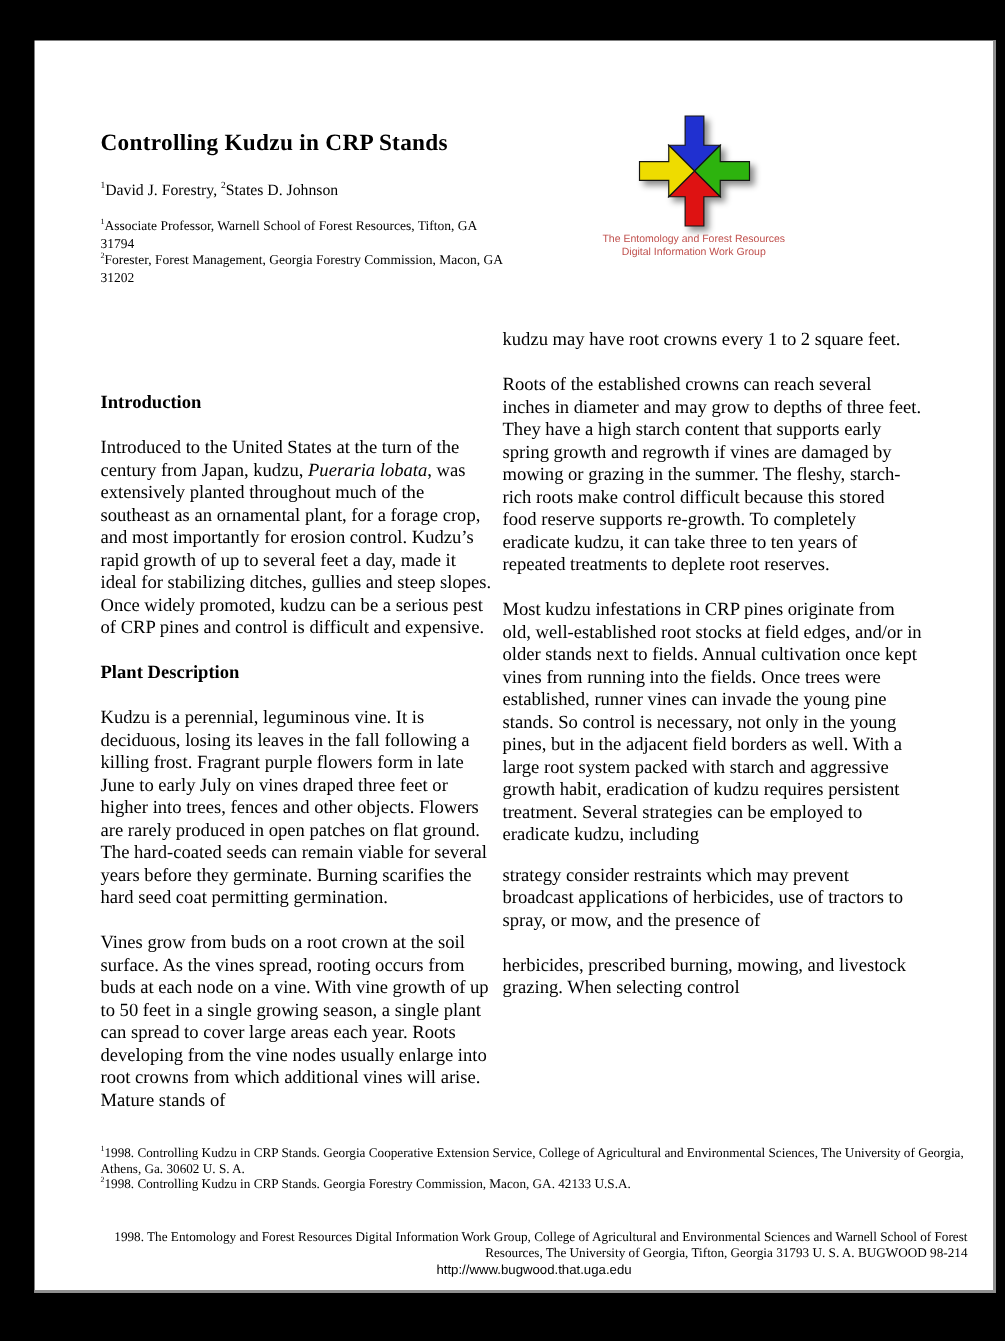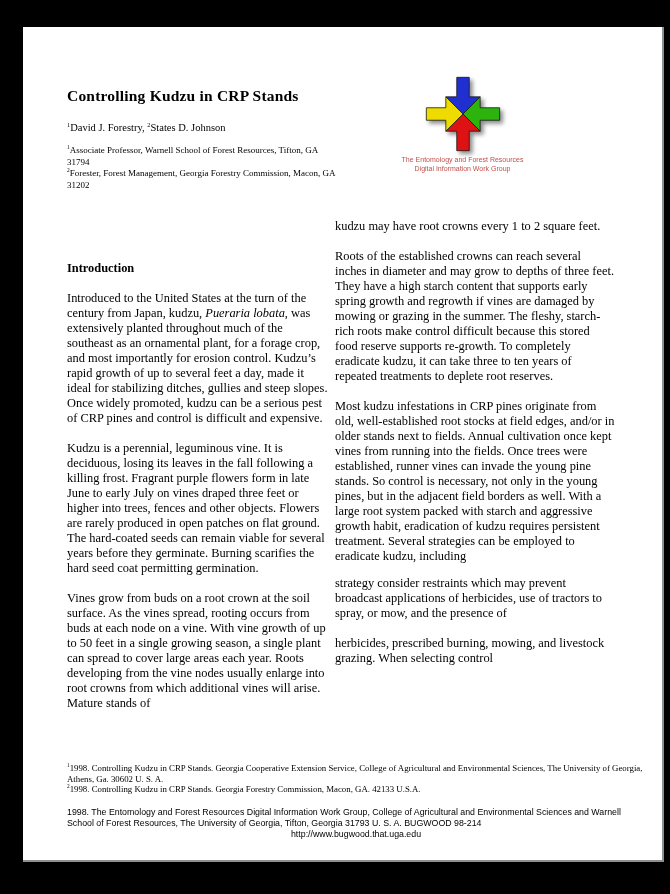--- a/index.html
+++ b/index.html
@@ -102,24 +102,25 @@
     position: absolute;
     left: 44px;
     top: 736px;
     width: 578px;
   }
   .footnote {
     font-size: 8.8px;
     line-height: 10.6px;
   }
   .credit-block {
-    margin-top: 12px;
-    font-family: Liberation Sans, sans-serif;
+    margin-top: 24px;
+    font-family: Liberation Serif, serif;
     font-size: 8.8px;
     line-height: 11px;
+    text-align: right;
   }
   .credit-url {
     text-align: center;
     font-family: "Liberation Sans", "DejaVu Sans", sans-serif;
     font-size: 8.8px;
     line-height: 11px;
   }
 </style>
 </head>
 <body>
@@ -146,20 +147,21 @@
     </svg>
     <div class="logo-caption">
       <div>The Entomology and Forest Resources</div>
       <div>Digital Information Work Group</div>
     </div>
   </div>
 
   <div class="col col-left">
     <div class="section-heading">Introduction</div>
     <p class="para"><span>Introduced to the United States at the turn of the century from Japan, kudzu, </span><span class="italic">Pueraria lobata</span><span>, was extensively planted throughout much of the southeast as an ornamental plant, for a forage crop, and most importantly for erosion control. Kudzu’s rapid growth of up to several feet a day, made it ideal for stabilizing ditches, gullies and steep slopes. Once widely promoted, kudzu can be a serious pest of CRP pines and control is difficult and expensive.</span></p>
+    <div class="section-heading">Plant Description</div>
     <p class="para">Kudzu is a perennial, leguminous vine. It is deciduous, losing its leaves in the fall following a killing frost. Fragrant purple flowers form in late June to early July on vines draped three feet or higher into trees, fences and other objects. Flowers are rarely produced in open patches on flat ground. The hard-coated seeds can remain viable for several years before they germinate. Burning scarifies the hard seed coat permitting germination.</p>
     <p class="para">Vines grow from buds on a root crown at the soil surface. As the vines spread, rooting occurs from buds at each node on a vine. With vine growth of up to 50 feet in a single growing season, a single plant can spread to cover large areas each year. Roots developing from the vine nodes usually enlarge into root crowns from which additional vines will arise. Mature stands of</p>
   </div>
 
   <div class="col col-right">
     <p class="para">kudzu may have root crowns every 1 to 2 square feet.</p>
     <p class="para">Roots of the established crowns can reach several inches in diameter and may grow to depths of three feet. They have a high starch content that supports early spring growth and regrowth if vines are damaged by mowing or grazing in the summer. The fleshy, starch-rich roots make control difficult because this stored food reserve supports re-growth. To completely eradicate kudzu, it can take three to ten years of repeated treatments to deplete root reserves.</p>
     <p class="para tight-after">Most kudzu infestations in CRP pines originate from old, well-established root stocks at field edges, and/or in older stands next to fields. Annual cultivation once kept vines from running into the fields. Once trees were established, runner vines can invade the young pine stands. So control is necessary, not only in the young pines, but in the adjacent field borders as well. With a large root system packed with starch and aggressive growth habit, eradication of kudzu requires persistent treatment. Several strategies can be employed to eradicate kudzu, including</p>
     <p class="para">strategy consider restraints which may prevent broadcast applications of herbicides, use of tractors to spray, or mow, and the presence of</p>
     <p class="para">herbicides, prescribed burning, mowing, and livestock grazing. When selecting control</p>

